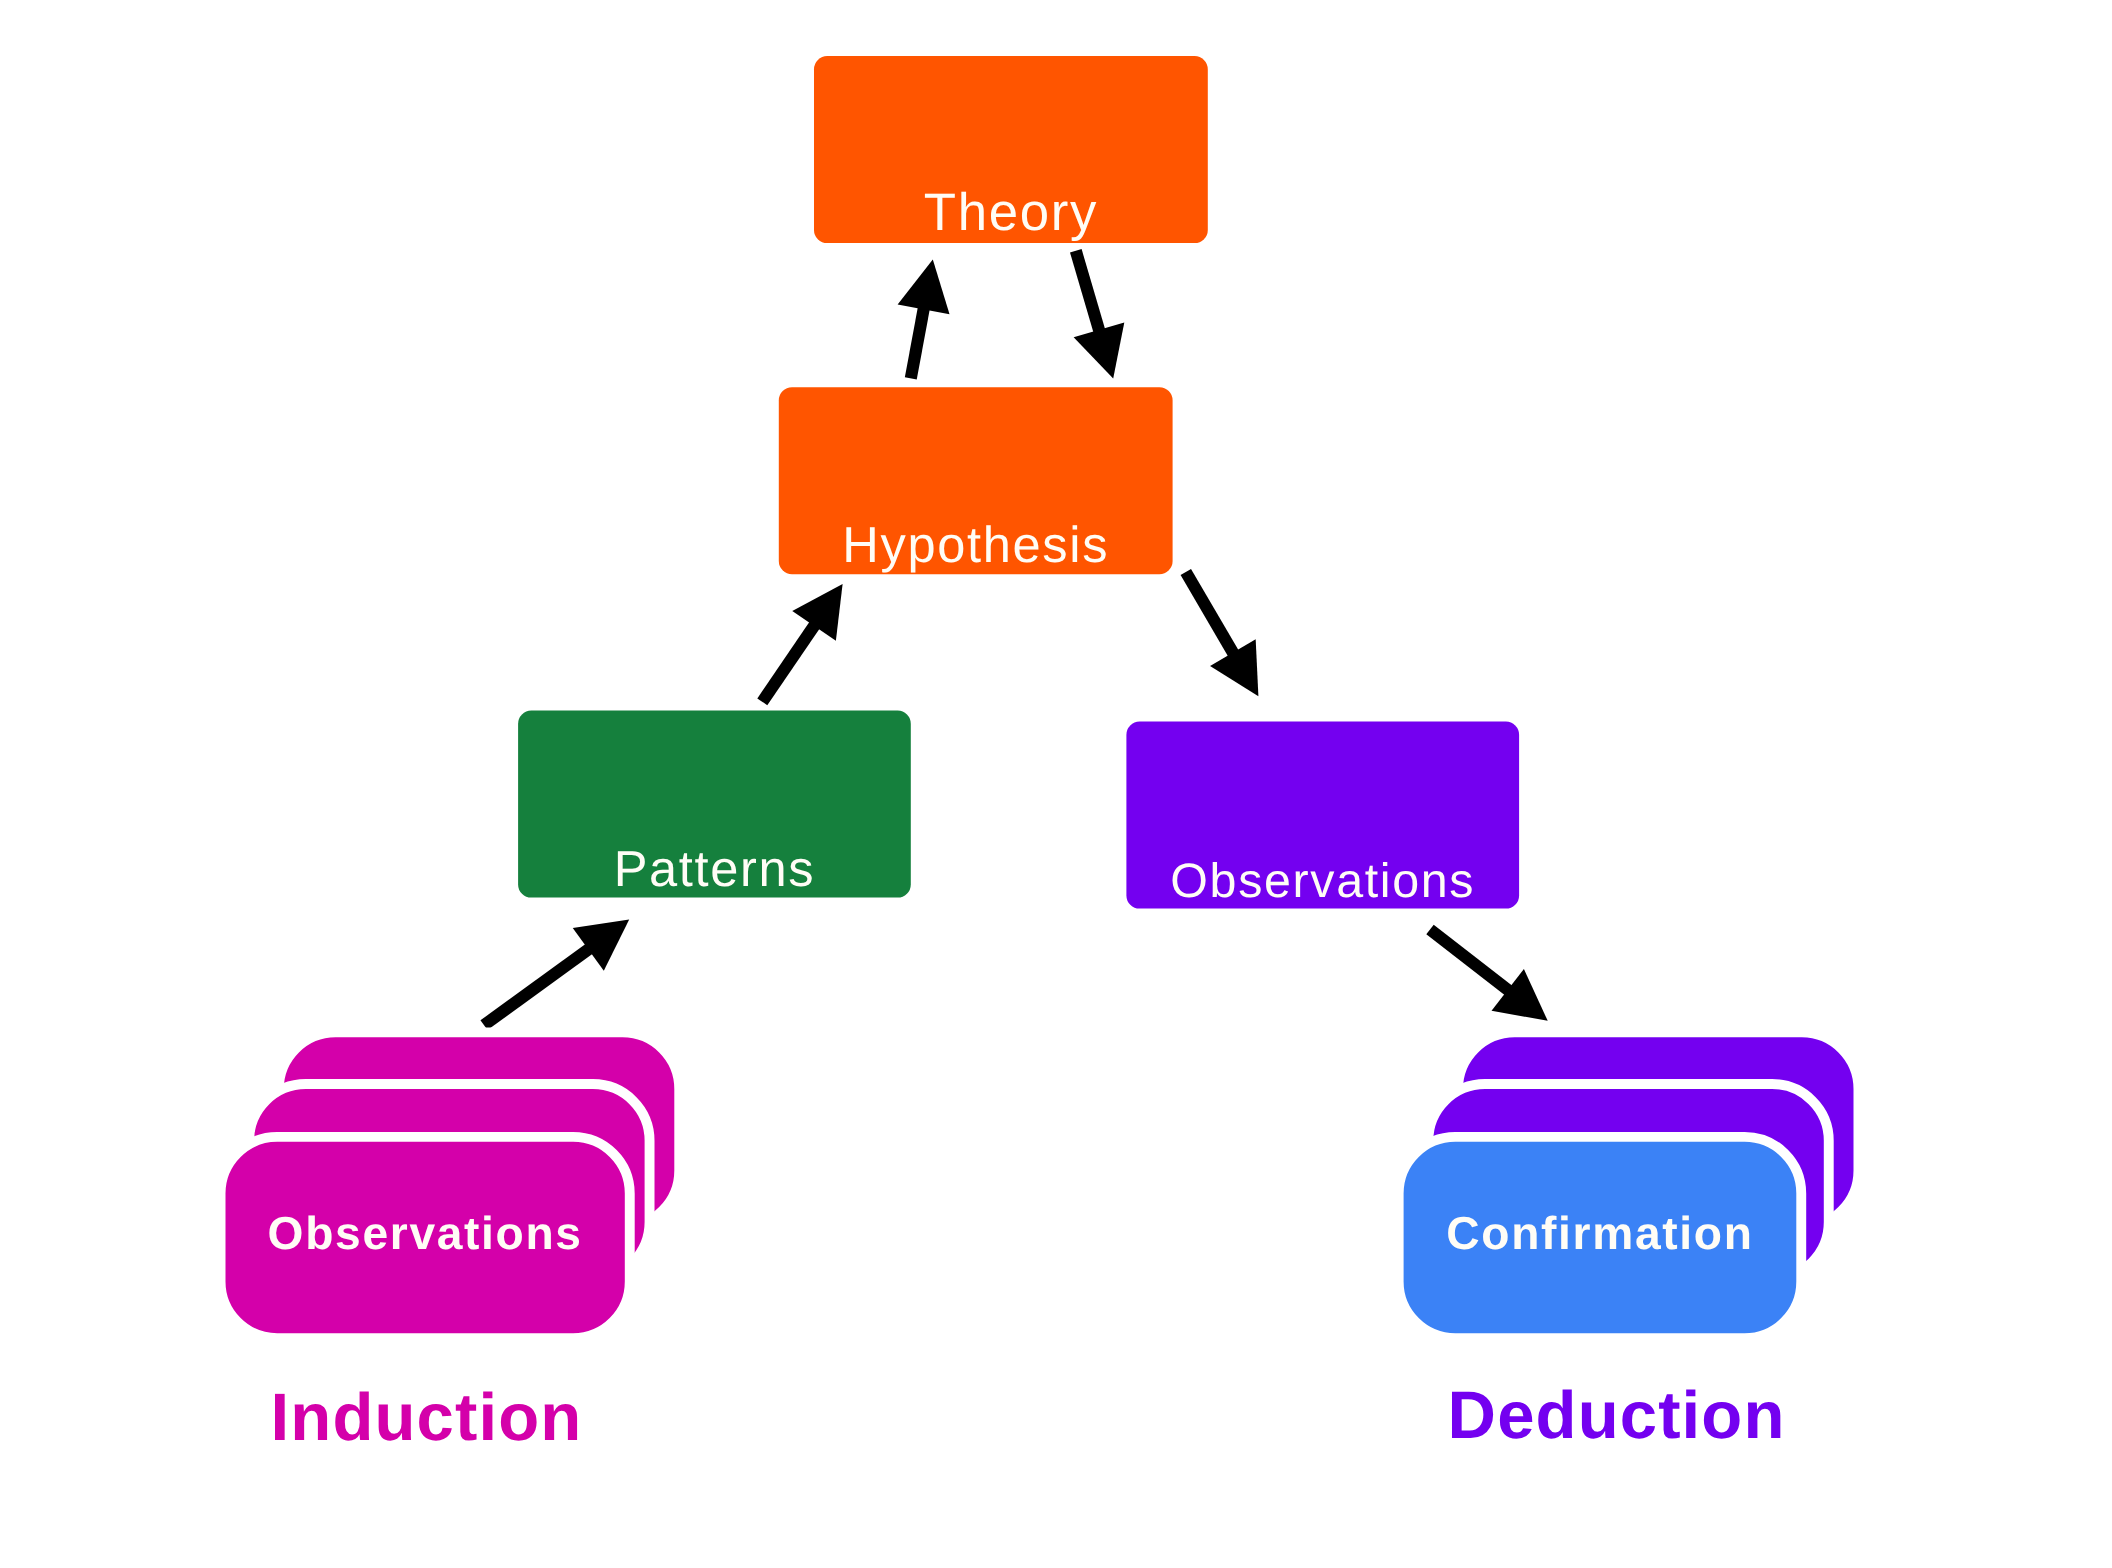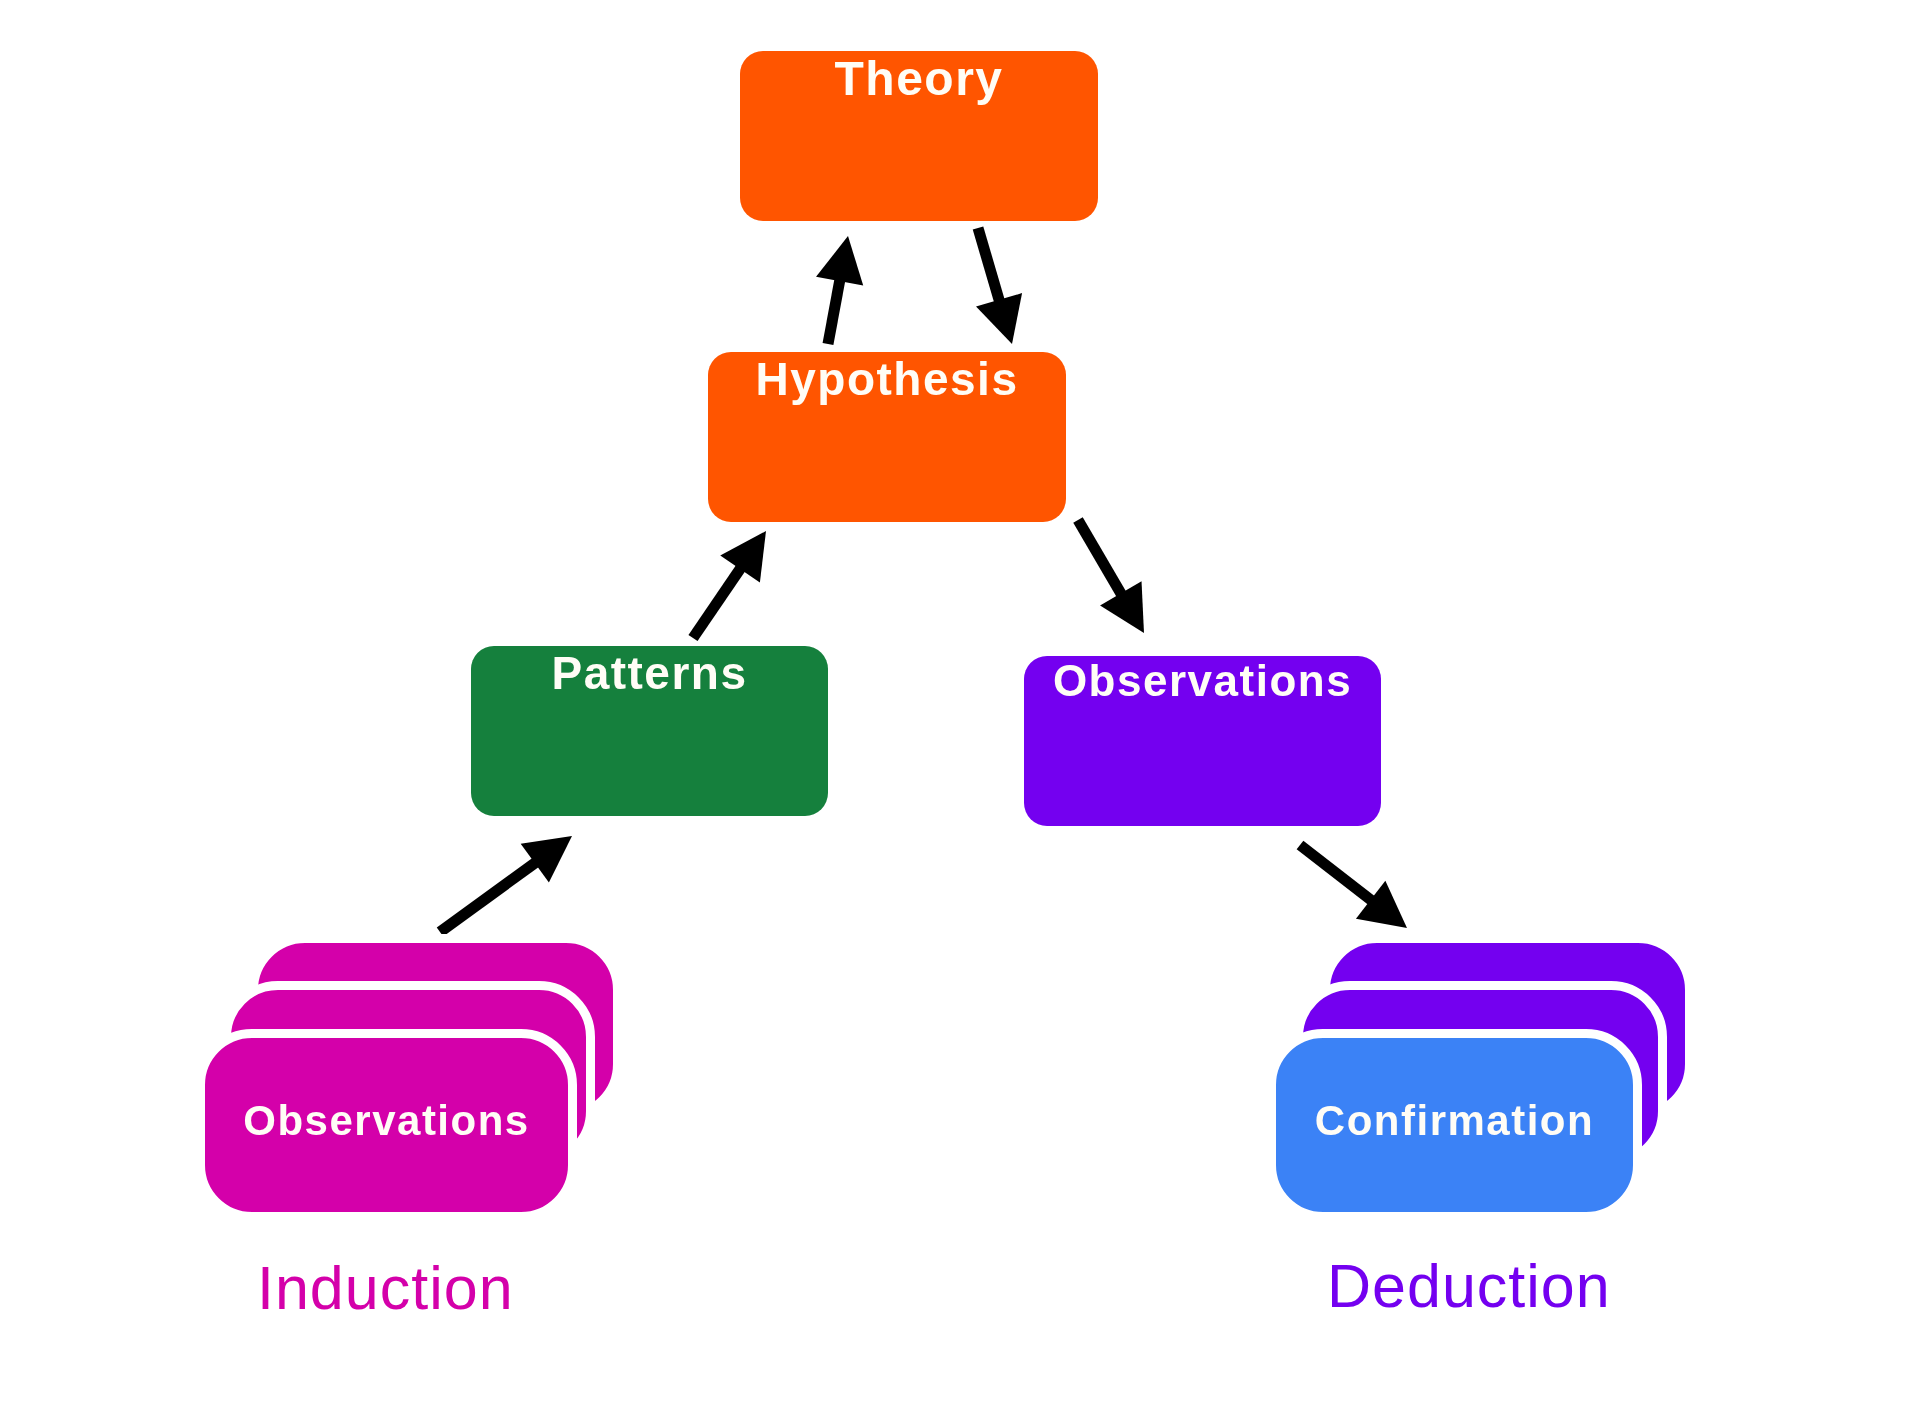--- a/index.html
+++ b/index.html
@@ -10,26 +10,26 @@
     body {
       width: 1920px;
       height: 1425px;
       position: relative;
       overflow: hidden;
       font-family: "Liberation Sans", "DejaVu Sans", sans-serif;
     }
     .node {
       position: absolute;
       box-sizing: border-box;
-      border-radius: 23px;
+      border-radius: 12px;
       display: flex;
-      align-items: flex-start;
+      align-items: flex-end;
       justify-content: center;
       color: #FFFDF6;
-      font-weight: bold;
+      font-weight: normal;
       letter-spacing: 1.5px;
     }
     .stack-card {
       position: absolute;
       box-sizing: border-box;
       border-radius: 56px;
       border: 9px solid #ffffff;
     }
     .stack-front {
       position: absolute;
@@ -54,25 +54,24 @@
     #ind-back   { left: 249px; top: 934px;  width: 373px; height: 186px; }
     #ind-mid    { left: 222px; top: 981px;  width: 373px; height: 186px; }
     #ind-front  { left: 196px; top: 1029px; width: 381px; height: 192px; }
     
     #ded-back   { left: 1321px; top: 934px;  width: 373px; height: 186px; }
     #ded-mid    { left: 1294px; top: 981px;  width: 373px; height: 186px; }
     #ded-front  { left: 1267px; top: 1029px; width: 375px; height: 192px; }
 
     .caption {
       position: absolute;
-      font-weight: normal;
+      font-weight: bold;
       font-size: 61px;
       letter-spacing: 1px;
       line-height: 1;
-      margin-left: 11px;
     }
     #induction-label { left: 246px; top: 1258px; }
     #deduction-label { left: 1316px; top: 1256px; }
 
     #arrows {
       position: absolute;
       left: 0; top: 0;
       width: 1920px; height: 1425px;
       pointer-events: none;
     }

